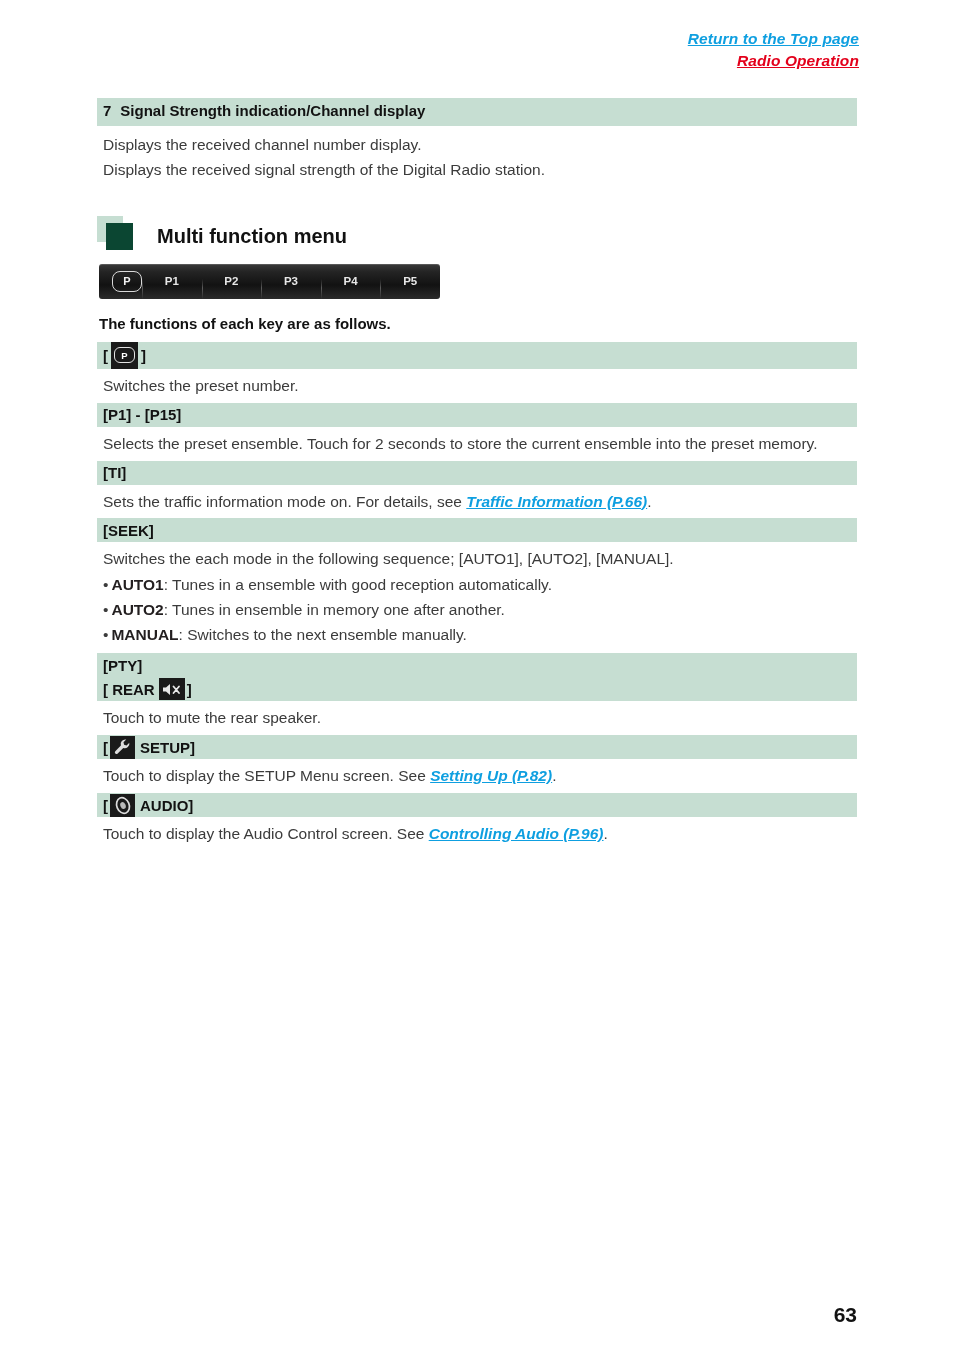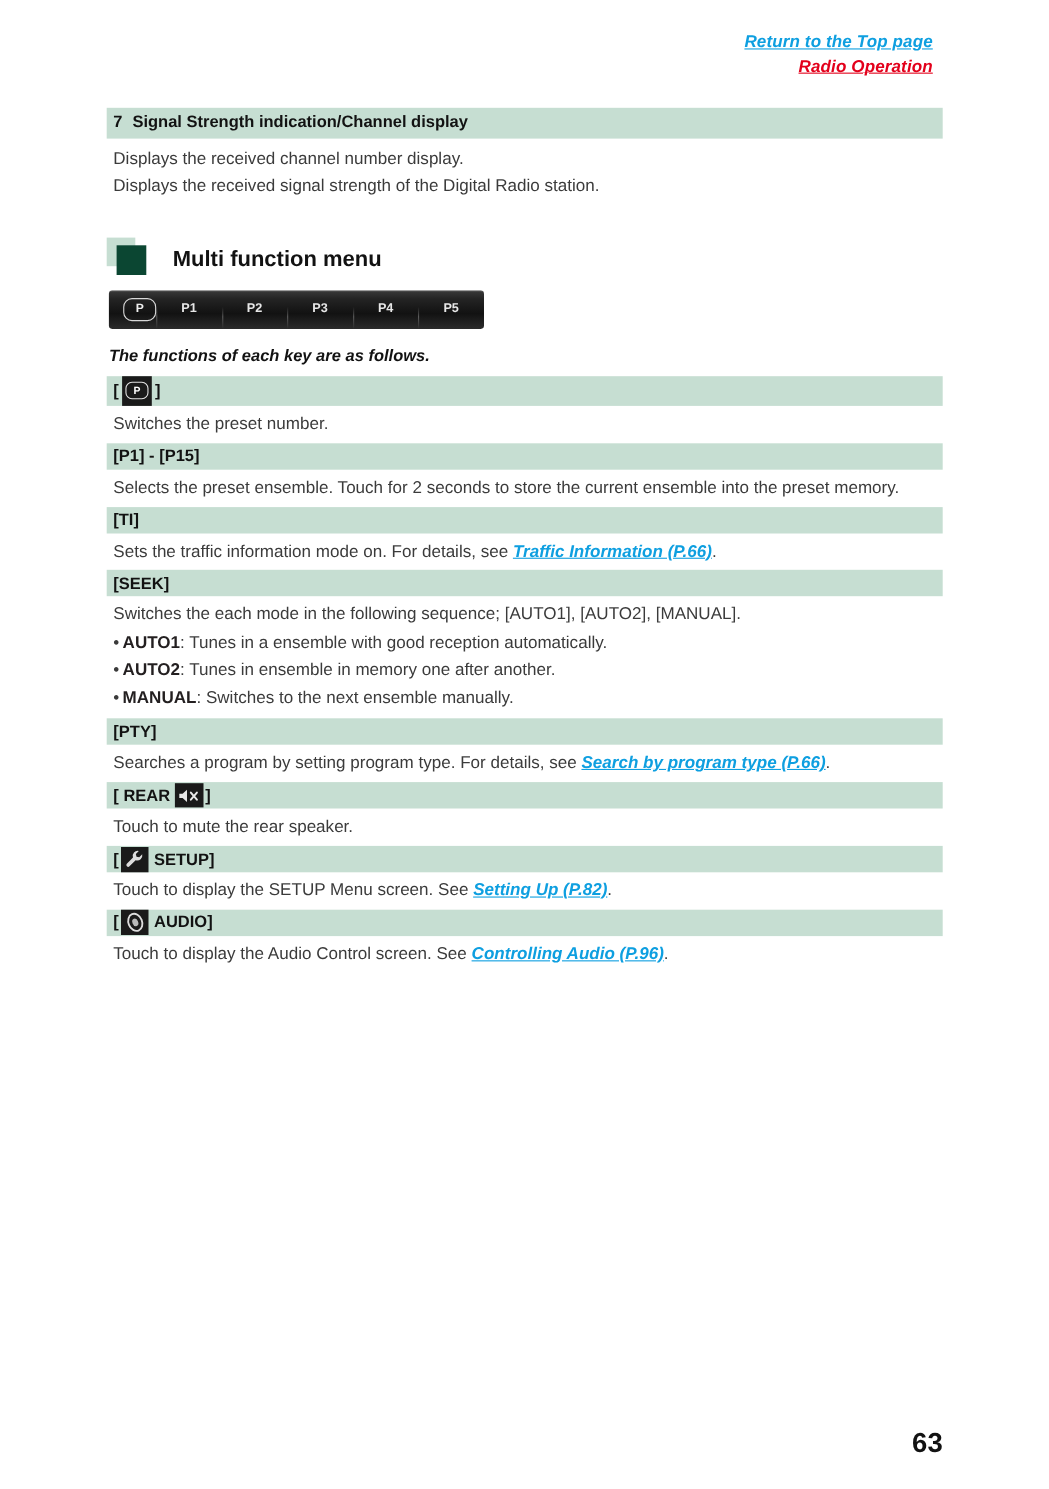--- a/index.html
+++ b/index.html
@@ -13,21 +13,21 @@
     font-family: "Liberation Sans", sans-serif;
     color: #231f20;
     position: relative;
     overflow: hidden;
   }
 
   
   .page-header {
     position: absolute;
     top: 28px;
-    right: 106px;
+    right: 95px;
     text-align: right;
     line-height: 1.45;
   }
   .hdr-link {
     display: block;
     font-weight: bold;
     font-style: italic;
     font-size: 15.5px;
     text-decoration: underline;
     letter-spacing: 0.1px;
@@ -144,21 +144,20 @@
     background: linear-gradient(to bottom, rgba(255,255,255,0) 0%, rgba(255,255,255,0.30) 45%, rgba(255,255,255,0) 100%);
   }
 
   .strong-note {
     font-size: 15px;
     font-weight: bold;
     color: #121212;
     margin-top: 16px;
     margin-bottom: 10px;
     padding-left: 2px;
-    font-style: italic;
   }
 
   
   .key-bar {
     background: #c6ded2;
     width: 760px;
     box-sizing: border-box;
     min-height: 24px;
     display: flex;
     align-items: center;
@@ -232,21 +231,21 @@
     font-style: italic;
     text-decoration: underline;
   }
   .period { color: #3b3b3b; }
 
   
   .page-number {
     position: absolute;
     right: 97px;
     bottom: 27px;
-    font-size: 25px;
+    font-size: 21px;
     font-weight: bold;
     color: #121212;
   }
 </style>
 </head>
 <body>
 
 <div class="page-header">
   <a class="hdr-link top" href="#">Return to the Top page</a>
   <a class="hdr-link section" href="#">Radio Operation</a>
@@ -305,21 +304,20 @@
   </div>
   <div class="desc nopad-b">Switches the each mode in the following sequence; [AUTO1], [AUTO2], [MANUAL].</div>
   <div class="bullet"><span class="dot">•</span><b>AUTO1</b><span>: Tunes in a ensemble with good reception automatically.</span></div>
   <div class="bullet"><span class="dot">•</span><b>AUTO2</b><span>: Tunes in ensemble in memory one after another.</span></div>
   <div class="bullet"><span class="dot">•</span><b>MANUAL</b><span>: Switches to the next ensemble manually.</span></div>
   <div class="gap-sm"></div>
 
   <div class="key-bar">
     <span>[PTY]</span>
   </div>
-  <div class="desc"><span>Searches a program by setting program type. For details, see </span><a class="xref" href="#">Search by program type (P.66)</a><span class="period">.</span></div>
 
   <div class="key-bar">
     <span class="brk">[</span>&nbsp;<span>REAR</span>
     <span class="chip chip-rear">
       <svg width="22" height="15" viewBox="0 0 22 15" aria-hidden="true">
         <path d="M2 5.5 H5 L9 2 V13 L5 9.5 H2 Z" fill="#e8e8e8"></path>
         <path d="M12.5 4.5 L18 11  M18 4.5 L12.5 11" stroke="#e8e8e8" stroke-width="1.8" fill="none" stroke-linecap="round"></path>
       </svg>
     </span>
     <span class="brk">]</span>

